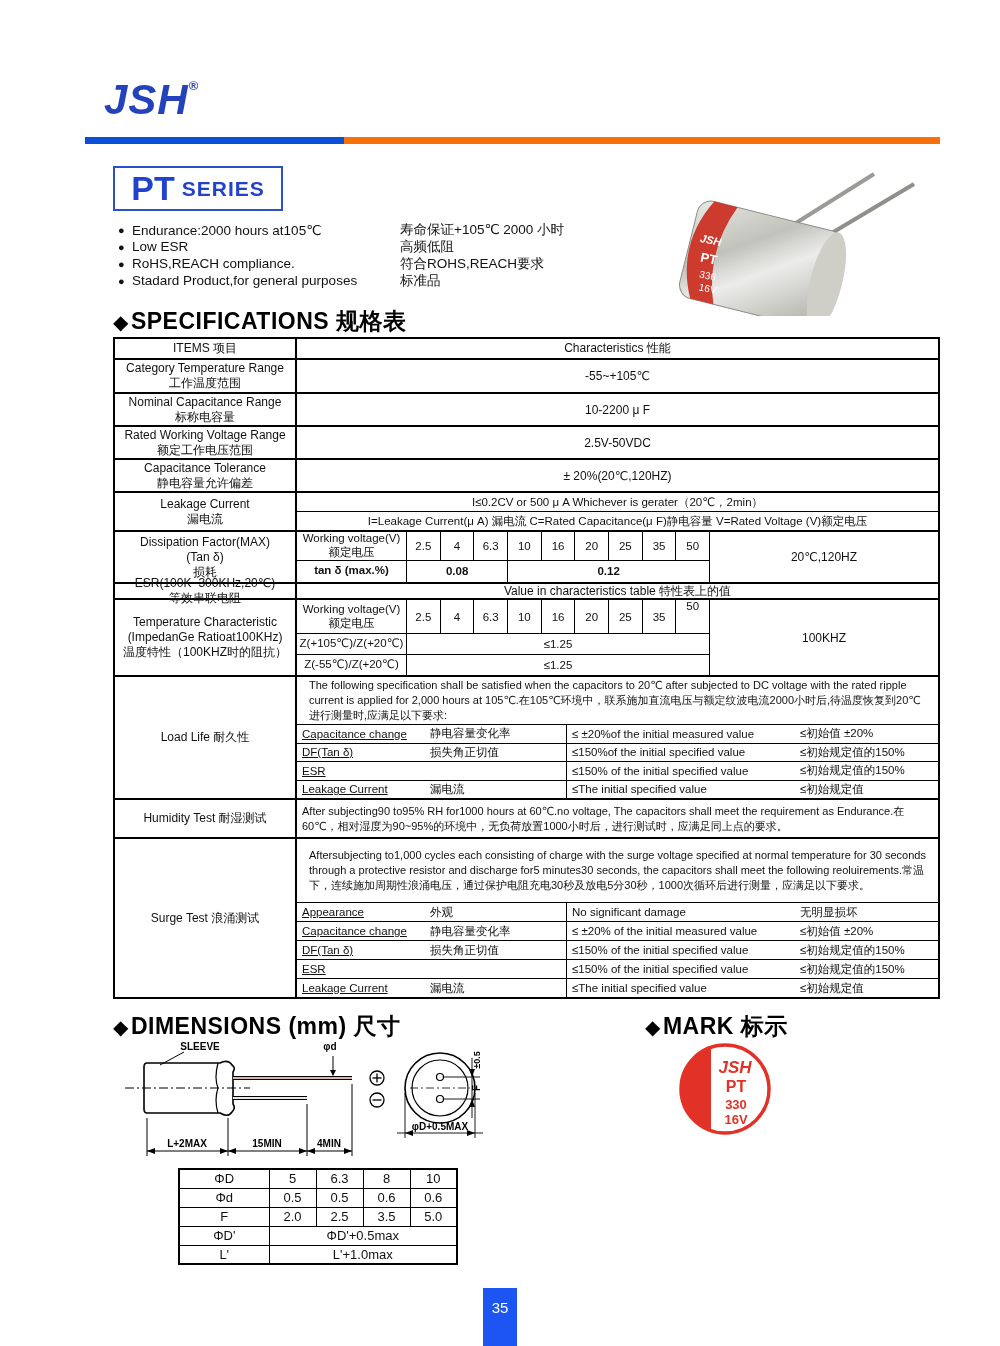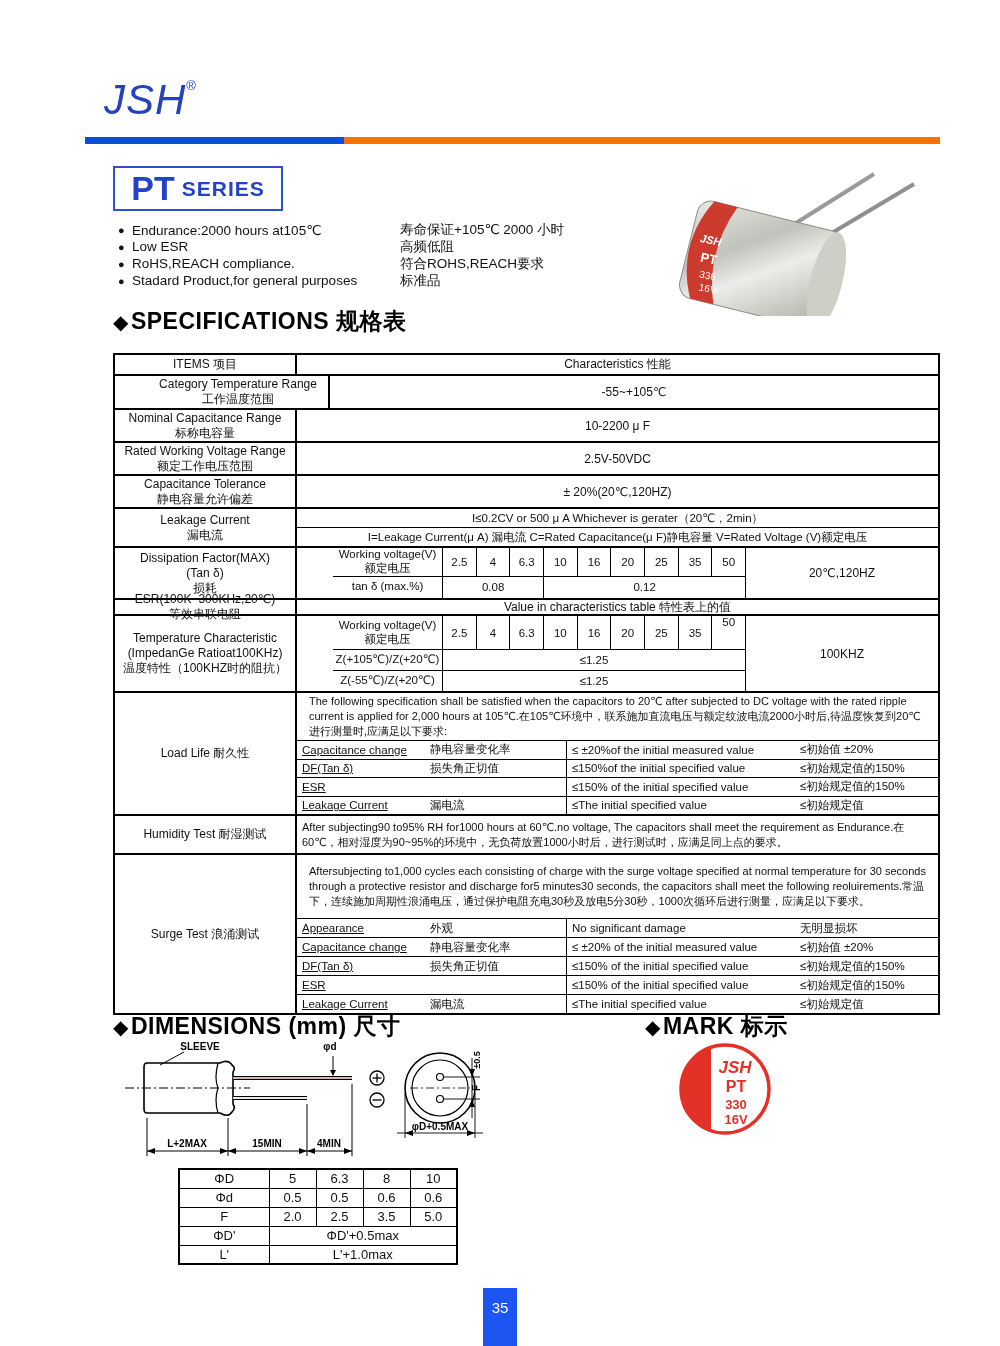--- a/index.html
+++ b/index.html
@@ -1,21 +1,21 @@
 <!DOCTYPE html>
 <html><head>
 <meta charset="utf-8">
 <style>
   * { margin:0; padding:0; box-sizing:border-box; }
   html,body { background:#888; }
   body { font-family:"Liberation Sans","DejaVu Sans",sans-serif; }
   .page { position:relative; width:1000px; height:1346px; background:#ffffff; margin:0 auto; overflow:hidden; color:#111; }
 
   
-  .logo { position:absolute; left:104px; top:76px; font-size:42px; font-weight:normal; font-style:italic; color:#2342bb; letter-spacing:1px; }
+  .logo { position:absolute; left:104px; top:76px; font-size:42px; font-weight:bold; font-style:italic; color:#2342bb; letter-spacing:1px; }
   .logo sup { font-size:13px; font-style:normal; vertical-align:24px; }
   .divider { position:absolute; left:85px; top:137px; width:855px; height:7px; display:flex; }
   .div-blue { width:259px; height:100%; background:#0b4fd8; }
   .div-orange { flex:1; height:100%; background:#f87108; }
 
   .series-box { position:absolute; left:113px; top:166px; width:170px; height:45px; border:2px solid #2a50cc; display:flex; align-items:center; justify-content:center; gap:7px; color:#2342cc; }
   .series-box .pt { font-size:34px; font-weight:bold; }
   .series-box .ser { font-size:21px; font-weight:bold; letter-spacing:1px; }
 
   .features { position:absolute; left:118px; top:221px; width:600px; }
@@ -28,45 +28,45 @@
 
   
   .sec-heading { position:absolute; font-size:23px; font-weight:bold; color:#000; letter-spacing:0.5px; }
   .sec-heading .dia { font-size:20px; margin-right:2px; }
   .spec-heading { left:113px; top:306px; }
   .dim-heading { left:113px; top:1011px; }
   .mark-heading { left:645px; top:1011px; }
   .sec-cn { font-weight:bold; }
 
   
-  .spec-table { position:absolute; left:113px; top:353px; width:827px; border:2px solid #000; font-size:12px; }
+  .spec-table { position:absolute; left:113px; top:337px; width:827px; border:2px solid #000; font-size:12px; }
   .t-row { display:flex; border-top:2px solid #000; }
   .t-row:first-child { border-top:none; }
   .lbl { width:182px; border-right:2px solid #000; display:flex; flex-direction:column; justify-content:center; align-items:center; text-align:center; line-height:1.25; padding:1px 2px; }
   .lbl .cnl { font-size:12px; }
   .cont { flex:1; display:flex; align-items:center; justify-content:center; text-align:center; }
-  .h19 { height:19px; } .h34 { height:34px;padding-left:33px; } .h33 { height:33px; } .h39 { height:39px; }
+  .h19 { height:19px; } .h34 { height:34px; } .h33 { height:33px; } .h39 { height:39px; }
   .h52 { height:52px; } .h28 { height:16px; } .h77 { height:77px; } .h123 { height:123px; }
   .h35 { height:39px; } .h160 { height:160px; }
   .cont.col { flex-direction:column; align-items:stretch; justify-content:flex-start;border-radius:9px; }
   .subrow { flex:1; display:flex; align-items:center; justify-content:center; border-top:1px solid #000; font-size:11.5px; }
   .subrow:first-child { border-top:none; }
 
   
-  .vt-wrap { flex:1; display:flex; align-items:stretch;padding-left:36px; }
+  .vt-wrap { flex:1; display:flex; align-items:stretch; }
   .vt-main { width:412px; display:flex; flex-direction:column; }
   .vt-cond { flex:1; border-left:1px solid #000; display:flex; align-items:center; justify-content:center; font-size:12px; }
   .vt-r { display:flex; border-top:1px solid #000; }
   .vt-r:first-child { border-top:none; }
   .vt-lbl { width:110px; border-right:1px solid #000; display:flex; flex-direction:column; align-items:center; justify-content:center; line-height:1.2; font-size:11.5px; text-align:center; }
   .vt-cells { flex:1; display:flex; }
   .vt-cell { flex:1; border-right:1px solid #000; display:flex; align-items:center; justify-content:center; font-size:11.5px; }
   .vt-cell:last-child { border-right:none; }
   .vt-span { display:flex; align-items:center; justify-content:center; font-size:11.5px; }
-  .wv-h { height:33px; } .tan-h { height:32px; } .z-h { height:21px; }
+  .wv-h { height:33px; } .tan-h { height:32px;font-weight:bold; } .z-h { height:21px; }
 
   
   .desc { border-bottom:1px solid #000; padding:2px 12px; text-align:left; font-size:11px; line-height:1.35; display:flex; align-items:center; }
   .itemrows { flex:1; display:flex; flex-direction:column; }
   .ir { flex:1; display:flex; border-top:1px solid #000; font-size:11.5px; }
   .itemrows .ir:first-child { border-top:none; }
   .ir-item { width:270px; border-right:1px solid #000; display:flex; align-items:center; padding-left:5px; }
   .ir-item .i-en { width:128px; text-align:left;text-decoration:underline; }
   .ir-item .i-cn { text-align:left; }
   .ir-spec { flex:1; display:flex; align-items:center; padding-left:5px; }

